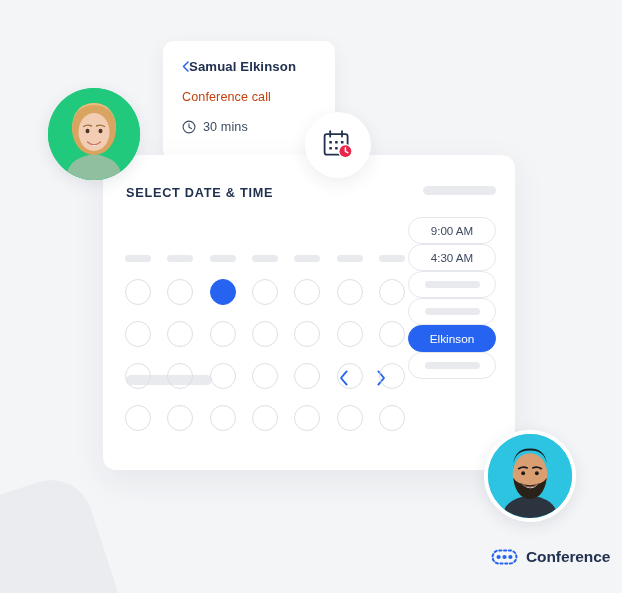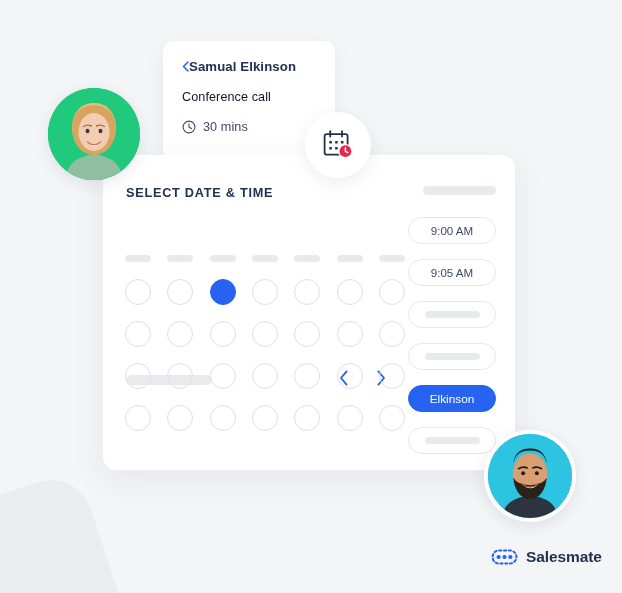--- a/index.html
+++ b/index.html
@@ -55,21 +55,21 @@
     flex: none;
   }
   .event-name {
     font-size: 13.2px;
     font-weight: 600;
     color: #223150;
     letter-spacing: 0.1px;
   }
   .event-type {
     font-size: 12.6px;
-    color: #0f172a;
+    color: #c2410c;
     margin-bottom: 16px;
     letter-spacing: 0.1px;
   }
   .event-dur-row {
     display: flex;
     align-items: center;
     gap: 7px;
   }
   .clock-ico { width: 14px; height: 14px; flex: none; }
   .event-dur {
@@ -206,21 +206,21 @@
   }
 
   
   .slot-col {
     position: absolute;
     left: 305px;
     top: 62px;
     width: 88px;
     display: flex;
     flex-direction: column;
-    gap: 15px;
+    gap: 0;
   }
   .slot {
     width: 88px;
     height: 27px;
     border-radius: 14px;
     border: 1px solid #e4e7eb;
     background: #ffffff;
     display: flex;
     align-items: center;
     justify-content: center;
@@ -393,21 +393,21 @@
           <button class="date-dot"></button>
           <button class="date-dot"></button>
           <button class="date-dot"></button>
           <button class="date-dot"></button>
           <button class="date-dot"></button>
         </div>
       </div>
 
     <div class="slot-col" id="slot-col">
         <button class="slot">9:00 AM</button>
-        <button class="slot">9:05 AM</button>
+        <button class="slot">4:30 AM</button>
         <button class="slot blank">
           <span class="slot-skel"></span>
         </button>
         <button class="slot blank">
           <span class="slot-skel"></span>
         </button>
         <button class="slot confirm">Elkinson</button>
         <button class="slot blank">
           <span class="slot-skel"></span>
         </button>
@@ -452,16 +452,16 @@
 
   <div class="brand">
     <svg class="brand-mark" viewBox="0 0 27 16">
       <g fill="none" stroke="#2563f0" stroke-width="2" stroke-linecap="round" stroke-dasharray="2.2 2.6">
         <path d="M8.2 1.4 h10.6 a6.6 6.6 0 0 1 0 13.2 h-10.6 a6.6 6.6 0 0 1 0 -13.2 z"></path>
       </g>
       <circle cx="7.6" cy="8" r="2.1" fill="#2563f0"></circle>
       <circle cx="13.5" cy="8" r="2.1" fill="#2563f0"></circle>
       <circle cx="19.4" cy="8" r="2.1" fill="#2563f0"></circle>
     </svg>
-    <span class="brand-name">Salesmate</span>
+    <span class="brand-name">Conference</span>
   </div>
 
 </div>
 
 </body></html>

